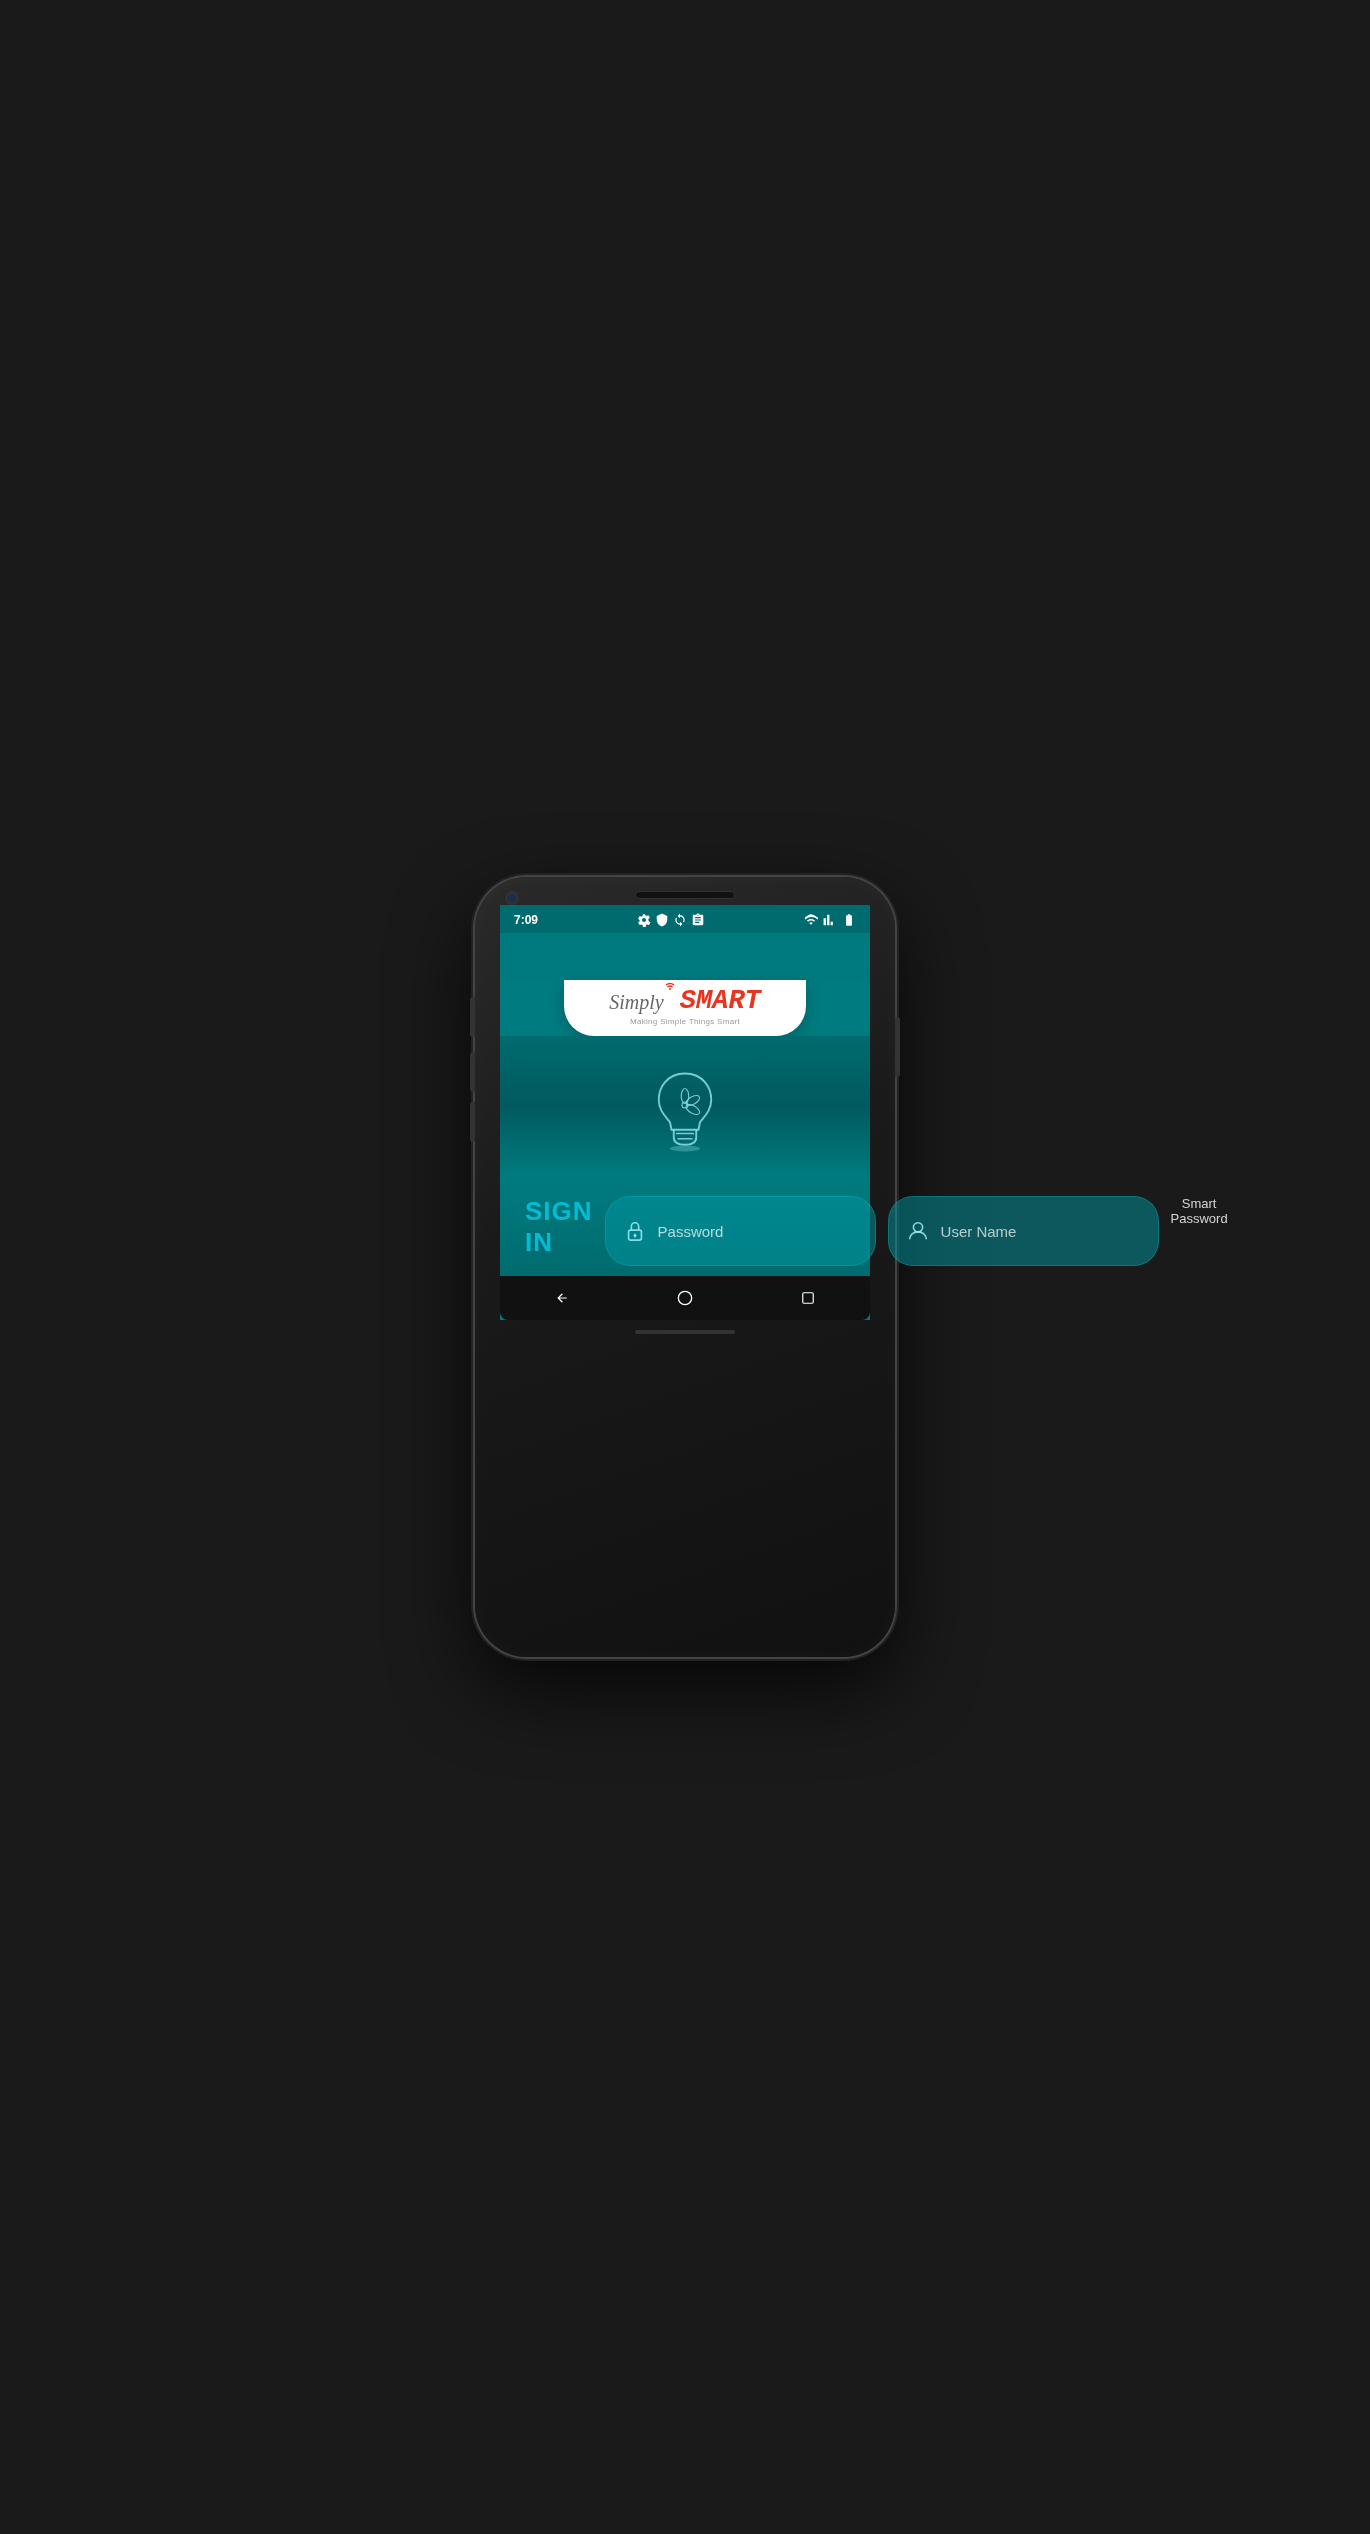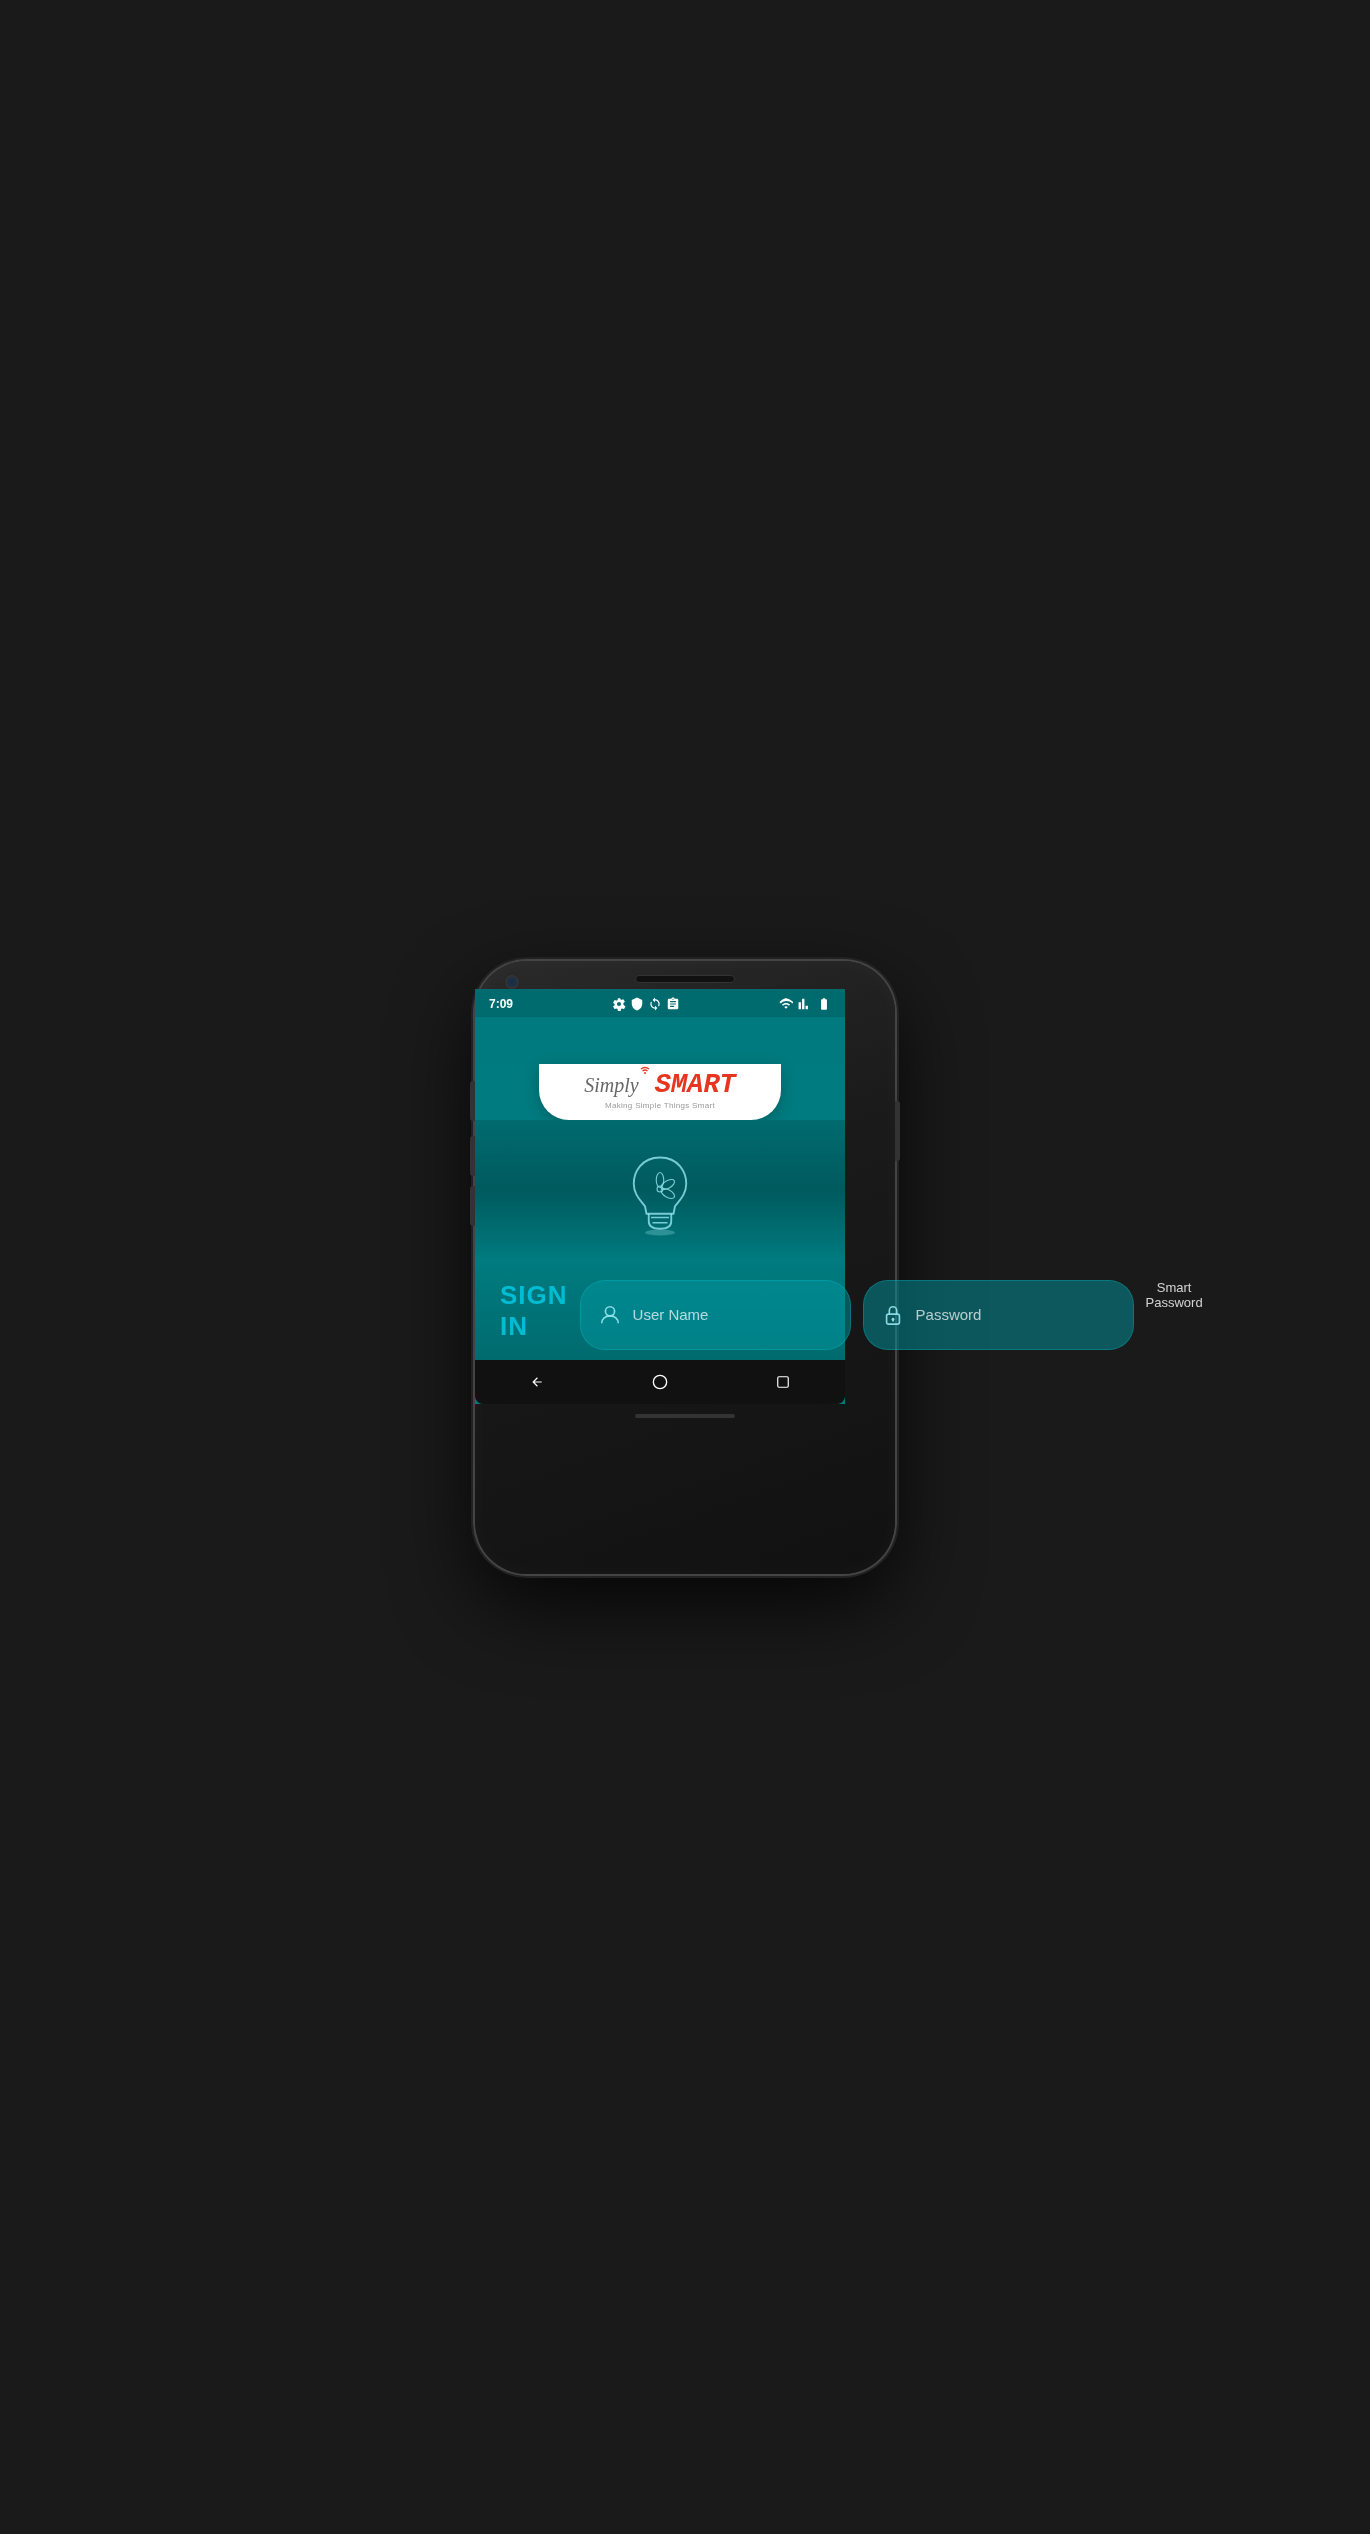--- a/index.html
+++ b/index.html
@@ -8,31 +8,32 @@
       background: #1a1a1a;
       display: flex;
       justify-content: center;
       align-items: center;
       min-height: 100vh;
       font-family: 'Arial', sans-serif;
     }
 
     .phone-outer {
       width: 420px;
-      height: 613px;
+      height: 780px;
       background: linear-gradient(160deg, #2a2a2a 0%, #1a1a1a 40%, #111 100%);
       border-radius: 52px;
       position: relative;
       box-shadow:
         0 0 0 2px #444,
         0 0 0 4px #222,
         0 30px 80px rgba(0,0,0,0.8),
         inset 0 0 20px rgba(255,255,255,0.03);
       display: flex;
       flex-direction: column;
+      align-items: center;
     }
 
     
     .phone-outer::before {
       content: '';
       position: absolute;
       right: -5px;
       top: 140px;
       width: 5px;
       height: 60px;
@@ -430,36 +431,36 @@
 
           <ellipse cx="50" cy="110" rx="20" ry="4" fill="rgba(150,230,240,0.3)"></ellipse>
         </svg>
       </div>
 
       <div class="form-area">
         <div class="sign-in-title">SIGN IN</div>
 
         <div class="input-field">
           <svg class="input-icon" viewBox="0 0 24 24" fill="none" stroke="rgba(150,230,240,0.9)" stroke-width="1.8">
-            <circle cx="12" cy="8" r="5"></circle>
-            <path d="M3 21 C3 16 7 13 12 13 C17 13 21 16 21 21"></path>
-          </svg>
-          <input type="text" placeholder="User Name" style="">
-        </div>
-
-        <div class="input-field">
-          <svg class="input-icon" viewBox="0 0 24 24" fill="none" stroke="rgba(150,230,240,0.9)" stroke-width="1.8">
             <rect x="5" y="11" width="14" height="11" rx="2"></rect>
             <path d="M8 11V7 A4 4 0 0 1 16 7 L16 11"></path>
             <circle cx="12" cy="16.5" r="1.5" fill="rgba(150,230,240,0.9)" stroke="none"></circle>
             <line x1="12" y1="16.5" x2="12" y2="19" stroke="rgba(150,230,240,0.9)" stroke-width="2"></line>
           </svg>
           <input type="password" placeholder="Password" style="">
         </div>
 
+        <div class="input-field">
+          <svg class="input-icon" viewBox="0 0 24 24" fill="none" stroke="rgba(150,230,240,0.9)" stroke-width="1.8">
+            <circle cx="12" cy="8" r="5"></circle>
+            <path d="M3 21 C3 16 7 13 12 13 C17 13 21 16 21 21"></path>
+          </svg>
+          <input type="text" placeholder="User Name" style="">
+        </div>
+
 
         <div class="forgot-password">Smart Password</div>
 
         <div class="circuit-pattern">
           <div class="circuit-dots">
 
             <div class="circuit-col">
               <div class="c-dot-top"></div>
               <div class="c-line" style="height:20px;"></div>
               <div class="c-dot-bot"></div>

